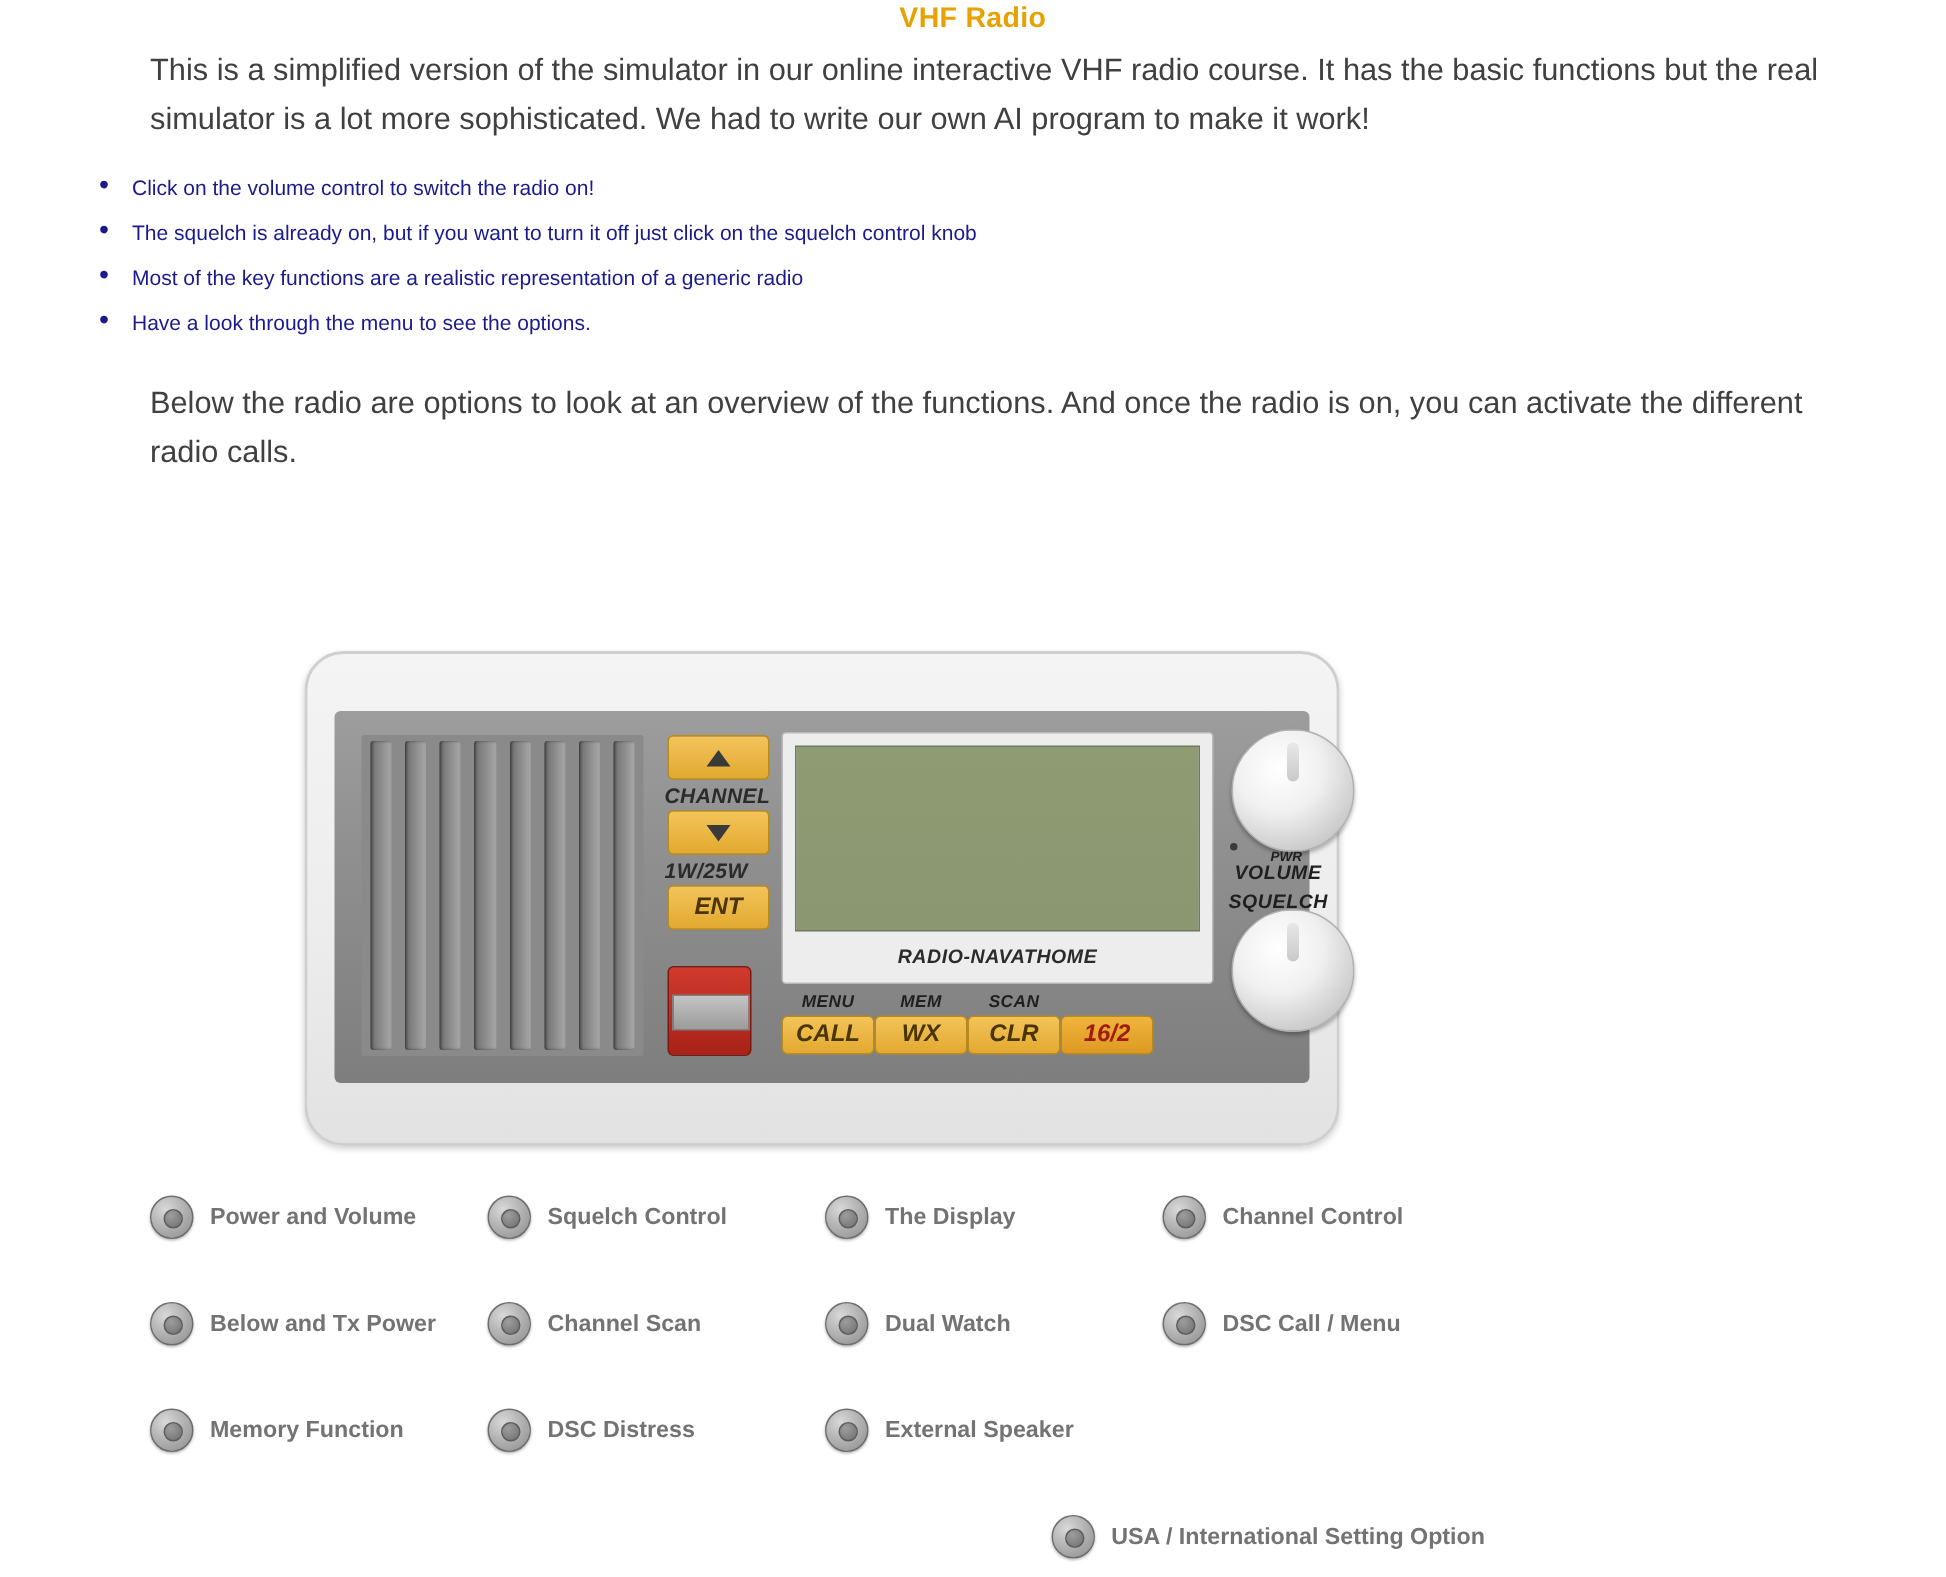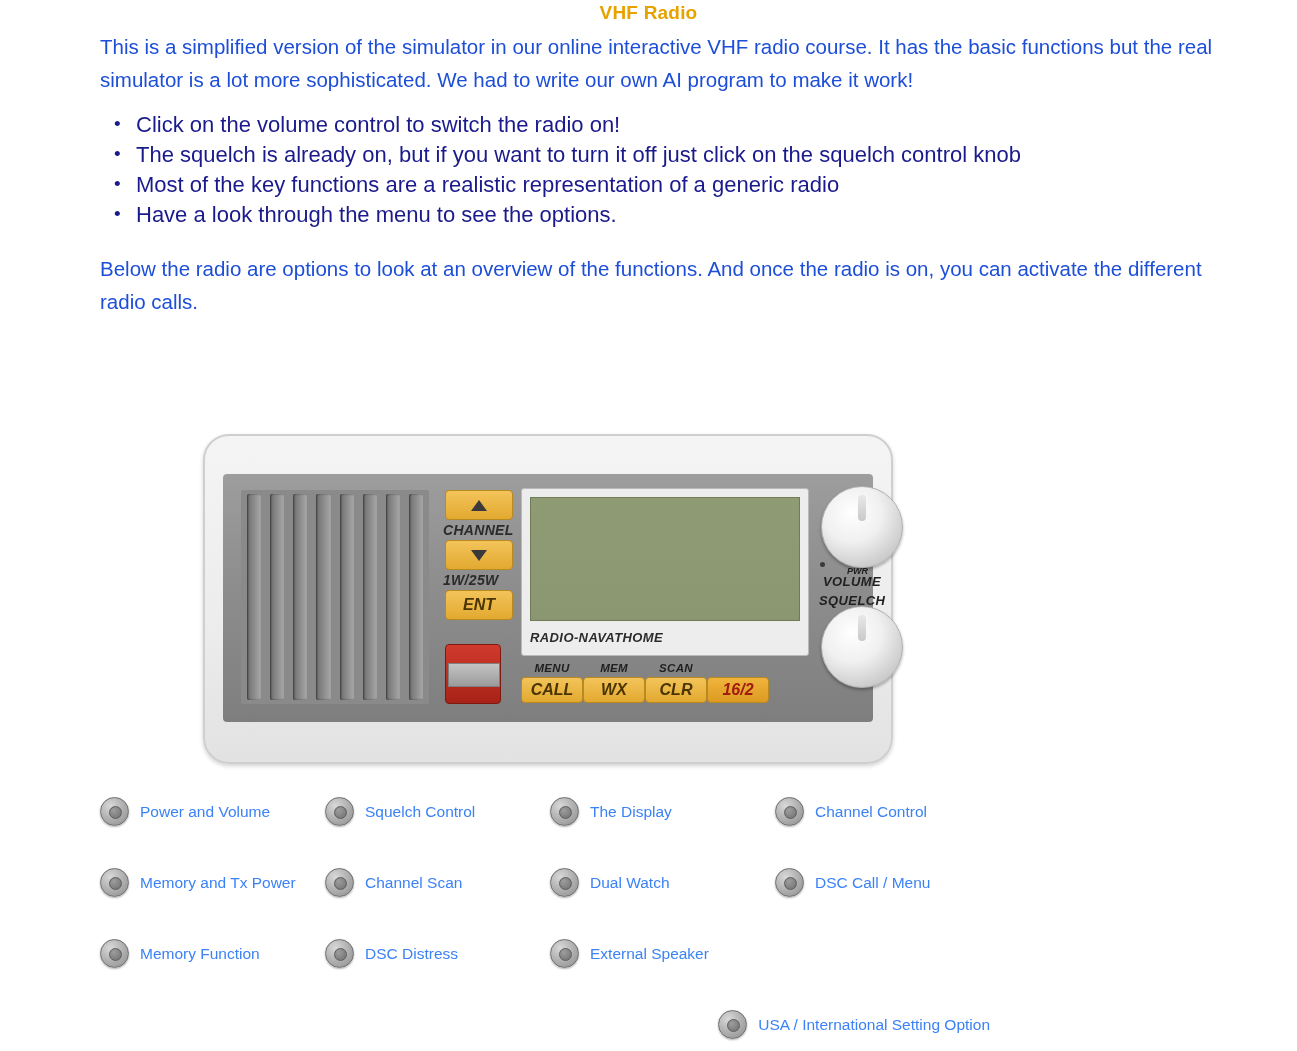--- a/index.html
+++ b/index.html
@@ -15,34 +15,34 @@
   .title {
     text-align: center;
     color: #e8a200;
     font-size: 19px;
     font-weight: bold;
     margin: 2px 0 6px 0;
     letter-spacing: .2px;
   }
 
   .intro {
-    color: #1d4ed8;
+    color: #404040;
     font-size: 20.5px;
     line-height: 33px;
     margin: 0 60px 0 100px;
     padding: 0;
   }
   .intro.second { margin-top: 22px; }
 
   ul.bullets {
     color: #1a1a8c;
-    font-size: 22px;
+    font-size: 14px;
     line-height: 30px;
     margin: 14px 0 0 0;
-    padding-left: 114px;
+    padding-left: 66px;
     list-style: none;
   }
   ul.bullets li { position: relative; padding-left: 22px; }
   ul.bullets li:before {
     content: "\2022";
     position: absolute;
     left: 0; top: -1px;
     font-size: 19px;
     color: #1a1a8c;
   }
@@ -151,21 +151,21 @@
     border: 1px solid #b9b9b9;
     border-radius: 3px;
     padding: 8px;
   }
   .lcd {
     width: 100%; height: 124px;
     background: linear-gradient(180deg,#8f9b73,#8b9770);
     border: 1px solid #6f7a57;
   }
   .brand {
-    text-align: left;
+    text-align: center;
     font-size: 13px;
     font-weight: bold;
     font-style: italic;
     color: #2b2b2b;
     margin-top: 9px;
     letter-spacing: .4px;
   }
 
   
   .bottom-row {
@@ -254,23 +254,23 @@
     content: "";
     position: absolute;
     left: 50%; top: 50%;
     width: 11px; height: 11px;
     margin: -5.5px 0 0 -5.5px;
     border-radius: 50%;
     background: radial-gradient(circle at 35% 30%, #9d9d9d, #6f6f6f);
     border: 1px solid #5d5d5d;
   }
   .opt .opt-label {
-    color: #3b82f6;
+    color: #737373;
     font-size: 15.5px;
-    font-weight: normal;
+    font-weight: bold;
   }
   .opt-last {
     margin-top: 42px;
     display: flex;
     justify-content: flex-end;
     padding-right: 210px;
   }
 </style>
 </head>
 <body>
@@ -376,21 +376,21 @@
         <span class="bullet-knob"></span>
         <span class="opt-label">The Display</span>
       </div>
       <div class="opt">
         <span class="bullet-knob"></span>
         <span class="opt-label">Channel Control</span>
       </div>
 
       <div class="opt">
         <span class="bullet-knob"></span>
-        <span class="opt-label">Memory and Tx Power</span>
+        <span class="opt-label">Below and Tx Power</span>
       </div>
       <div class="opt">
         <span class="bullet-knob"></span>
         <span class="opt-label">Channel Scan</span>
       </div>
       <div class="opt">
         <span class="bullet-knob"></span>
         <span class="opt-label">Dual Watch</span>
       </div>
       <div class="opt">

